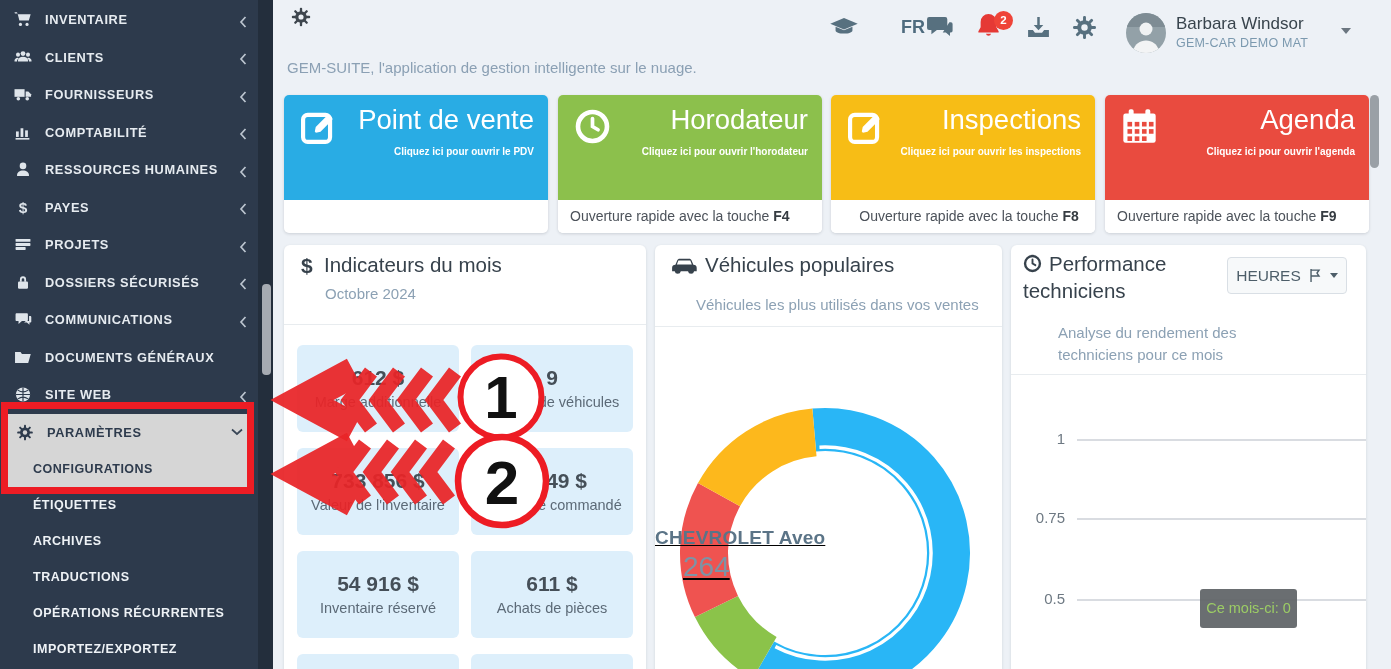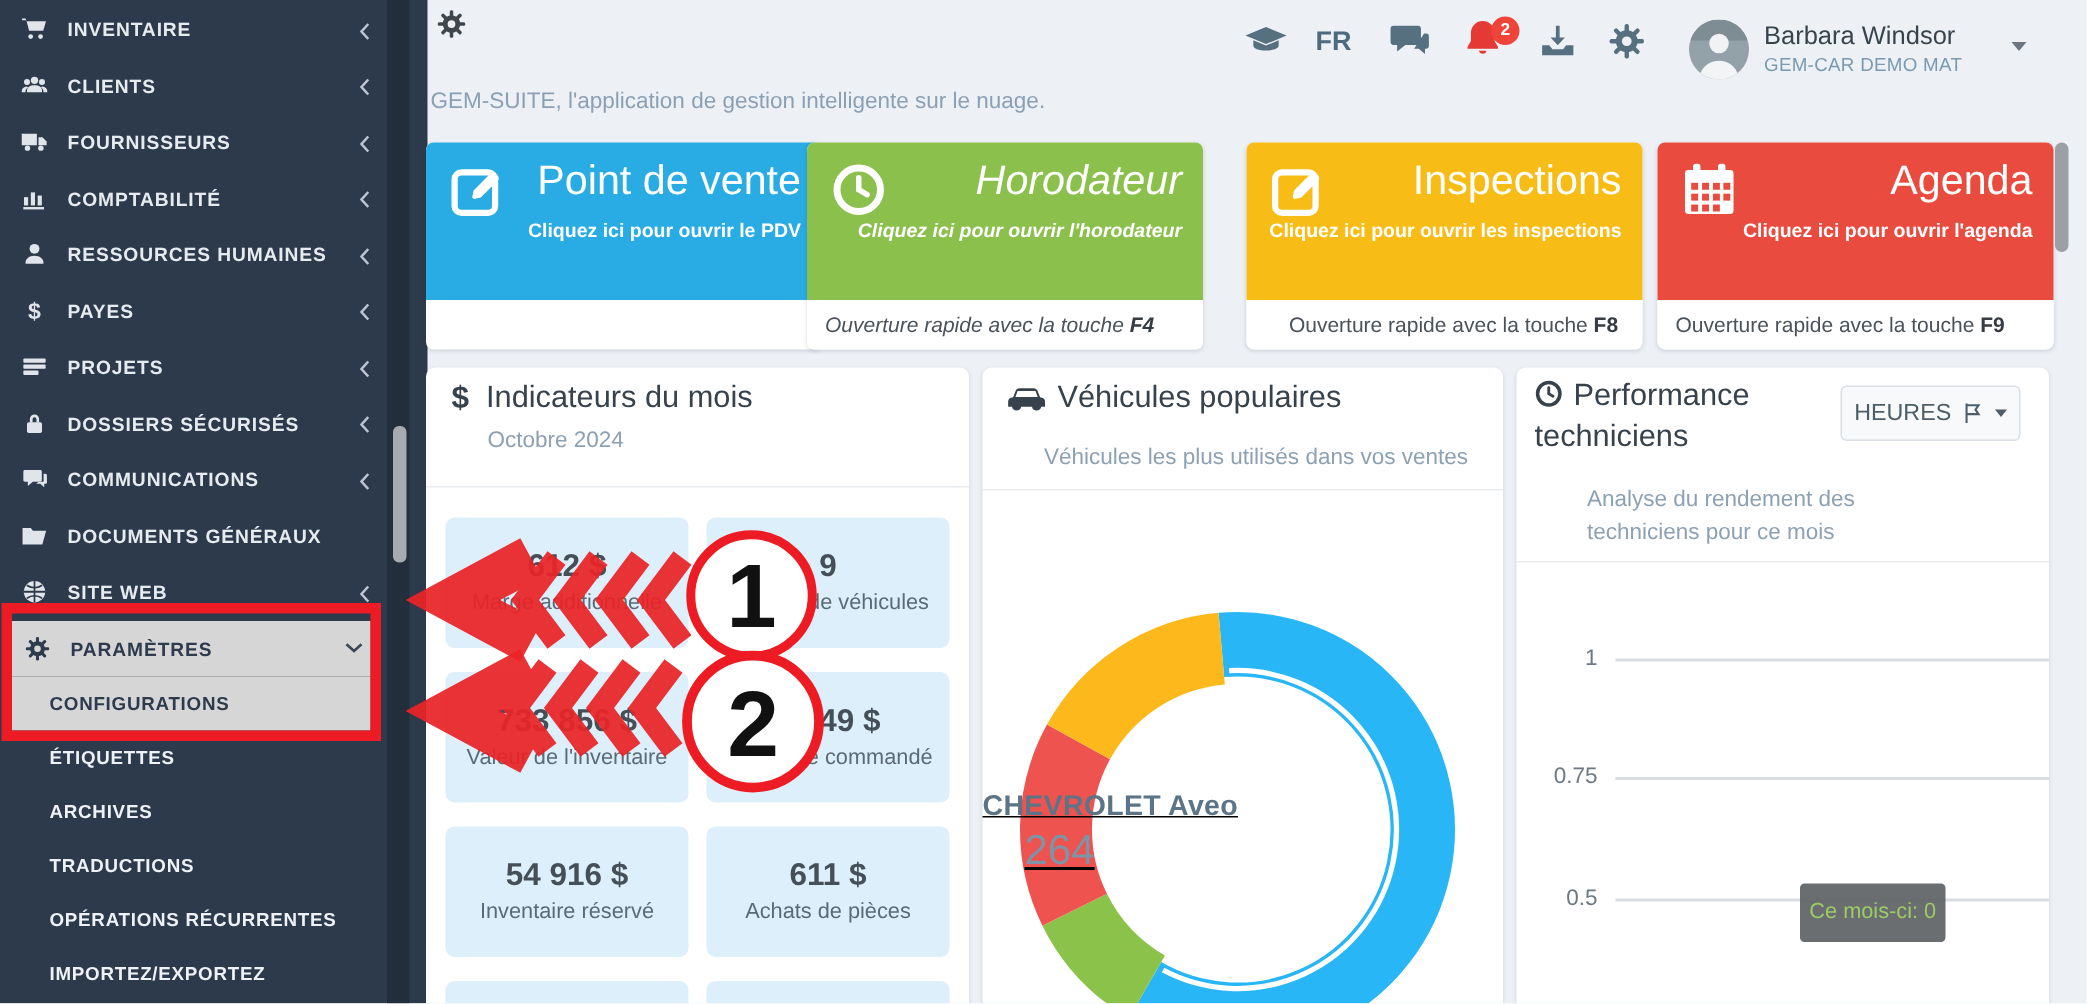--- a/index.html
+++ b/index.html
@@ -1,19 +1,19 @@
 <!DOCTYPE html>
 <html><head>
 <meta charset="utf-8">
 <style>
   html,body{margin:0;padding:0;background:#fff;}
   #app{position:relative;width:1391px;height:669px;overflow:hidden;
        font-family:"Liberation Sans",sans-serif;background:#edf1f6;}
   
-  .sidebar{position:absolute;left:0;top:0;width:258px;height:669px;background:#2d3a4c;padding-left:27px;}
+  .sidebar{position:absolute;left:0;top:0;width:258px;height:669px;background:#2d3a4c;}
   .side-track{position:absolute;left:258px;top:0;width:15px;height:669px;background:#232e3c;}
   .side-thumb{position:absolute;left:262px;top:284px;width:9px;height:91px;background:#a6abb2;border-radius:4px;}
   .side-nav{position:absolute;left:0;top:1px;width:258px;}
   .s-item{height:37.5px;display:flex;align-items:center;padding:0 11px 0 12px;cursor:pointer;}
   .s-item .sic{width:22px;height:17px;margin-right:11px;color:#dfe5eb;flex:0 0 22px;}
   .s-item .sic svg{width:100%;height:100%;fill:currentColor;}
   .s-item .slb{flex:1;font-size:12.8px;font-weight:bold;color:#e6ebf0;letter-spacing:.6px;white-space:nowrap;}
   .s-item .sch{width:8px;height:12px;color:#bcc5cf;}
   .s-item.on-gray{background:#d6d6d6;margin:0 11px 0 8px;padding:0 8px 0 6px;}
   .s-item.on-gray .slb{color:#2e3b4d;}
@@ -22,36 +22,36 @@
   .s-sub{height:36px;display:flex;align-items:center;padding-left:33px;cursor:pointer;
          font-size:12.5px;font-weight:bold;color:#eef2f6;letter-spacing:.5px;}
   .s-sub.on-gray{background:#d6d6d6;margin:0 11px 0 8px;padding-left:25px;color:#2e3b4d;}
   .chev-down{transform:rotate(-90deg);}
   
   .pg-title{position:absolute;left:286px;top:8px;font-size:35px;color:#4b5258;font-weight:400;}
   .pg-title .sup{font-size:20px;position:relative;top:-13px;left:5px;color:#3e464e;}
   .pg-sub{position:absolute;left:287px;top:59px;font-size:15px;color:#8ba0b4;}
   .tb{position:absolute;color:#57707f;cursor:pointer;}
   .tb svg{width:100%;height:100%;}
-  .lang{font-size:18px;font-weight:bold;color:#4e6b7e;}
+  .lang{font-size:18px;font-weight:bold;color:#4e6b7e;margin-left:24px;}
   .badge{position:absolute;left:994px;top:11px;width:19px;height:19px;border-radius:50%;
          background:#ef4438;color:#fff;font-size:11.5px;font-weight:bold;text-align:center;line-height:19px;}
   .avatar{position:absolute;left:1126px;top:13px;width:40px;height:40px;border-radius:50%;overflow:hidden;cursor:pointer;}
   .uname{position:absolute;left:1176px;top:14px;font-size:17px;color:#38444d;}
   .uorg{position:absolute;left:1176px;top:36px;font-size:12.5px;color:#7b99af;letter-spacing:.2px;}
   .caret{position:absolute;left:1341px;top:28px;width:0;height:0;cursor:pointer;
          border-left:5.5px solid transparent;border-right:5.5px solid transparent;border-top:6px solid #6b7680;}
   
   .qcard{position:absolute;top:95px;width:264px;height:138px;border-radius:5px;background:#fff;
          box-shadow:0 1px 3px rgba(50,60,70,.18);cursor:pointer;}
   .qtop{position:relative;height:105px;border-radius:5px 5px 0 0;}
   .qicon{position:absolute;left:16px;top:13px;width:37px;height:37px;color:#fff;}
   .qicon svg{width:100%;height:100%;}
   .qtitle{position:absolute;right:14px;top:9px;font-size:27.5px;color:#fff;font-weight:400;white-space:nowrap;}
-  .qsub{position:absolute;right:14px;top:51px;font-size:13px;font-weight:bold;color:#fff;white-space:nowrap;}
+  .qsub{position:absolute;right:14px;top:51px;font-size:10px;font-weight:bold;color:#fff;white-space:nowrap;}
   .qfoot{height:33px;line-height:33px;padding-left:12px;font-size:14px;color:#4c525a;
          border-radius:0 0 5px 5px;background:#fff;white-space:nowrap;}
   .qfoot b{color:#363c42;}
   
   .wcard{position:absolute;top:245px;height:455px;background:#fff;border-radius:6px;
          box-shadow:0 1px 3px rgba(50,60,70,.15);}
   .wdiv{position:absolute;left:0;right:0;height:1px;background:#e8ecef;}
   .wtitle{font-size:20.5px;color:#37424c;font-weight:400;}
   .wsub{font-size:15px;color:#8ca1b4;}
   
@@ -282,21 +282,21 @@
       <div class="qcard" style="left: 284px;">
         <div class="qtop" style="background: rgb(41, 172, 228);">
           <div class="qicon"><svg viewBox="0 0 24 24" fill="none" stroke="currentColor">
               <rect x="2" y="4.5" width="17.5" height="17.5" rx="3" stroke-width="2.7"></rect>
               <path d="M10.3 16l3-.6 7.4-7.4c.5-.5.5-1.4 0-1.9l-1.2-1.2c-.5-.5-1.4-.5-1.9 0l-7.4 7.4-.6 3z" fill="currentColor" stroke="none"></path>
             </svg></div>
           <div class="qtitle">Point de vente</div>
           <div class="qsub">Cliquez ici pour ouvrir le PDV</div>
         </div>
       </div>
-      <div class="qcard" style="left: 538px; font-style: italic;">
+      <div class="qcard" style="left: 558px;">
         <div class="qtop" style="background: rgb(140, 192, 76);">
           <div class="qicon"><svg viewBox="0 0 24 24" fill="none" stroke="currentColor">
               <circle cx="12" cy="12" r="9.4" stroke-width="3"></circle>
               <path d="M12 6.8V12l3.6 2.1" stroke-width="2.4" stroke-linecap="round"></path>
             </svg></div>
           <div class="qtitle">Horodateur</div>
           <div class="qsub">Cliquez ici pour ouvrir l'horodateur</div>
         </div>
         <div class="qfoot">Ouverture rapide avec la touche <b>F4</b></div>
       </div>

